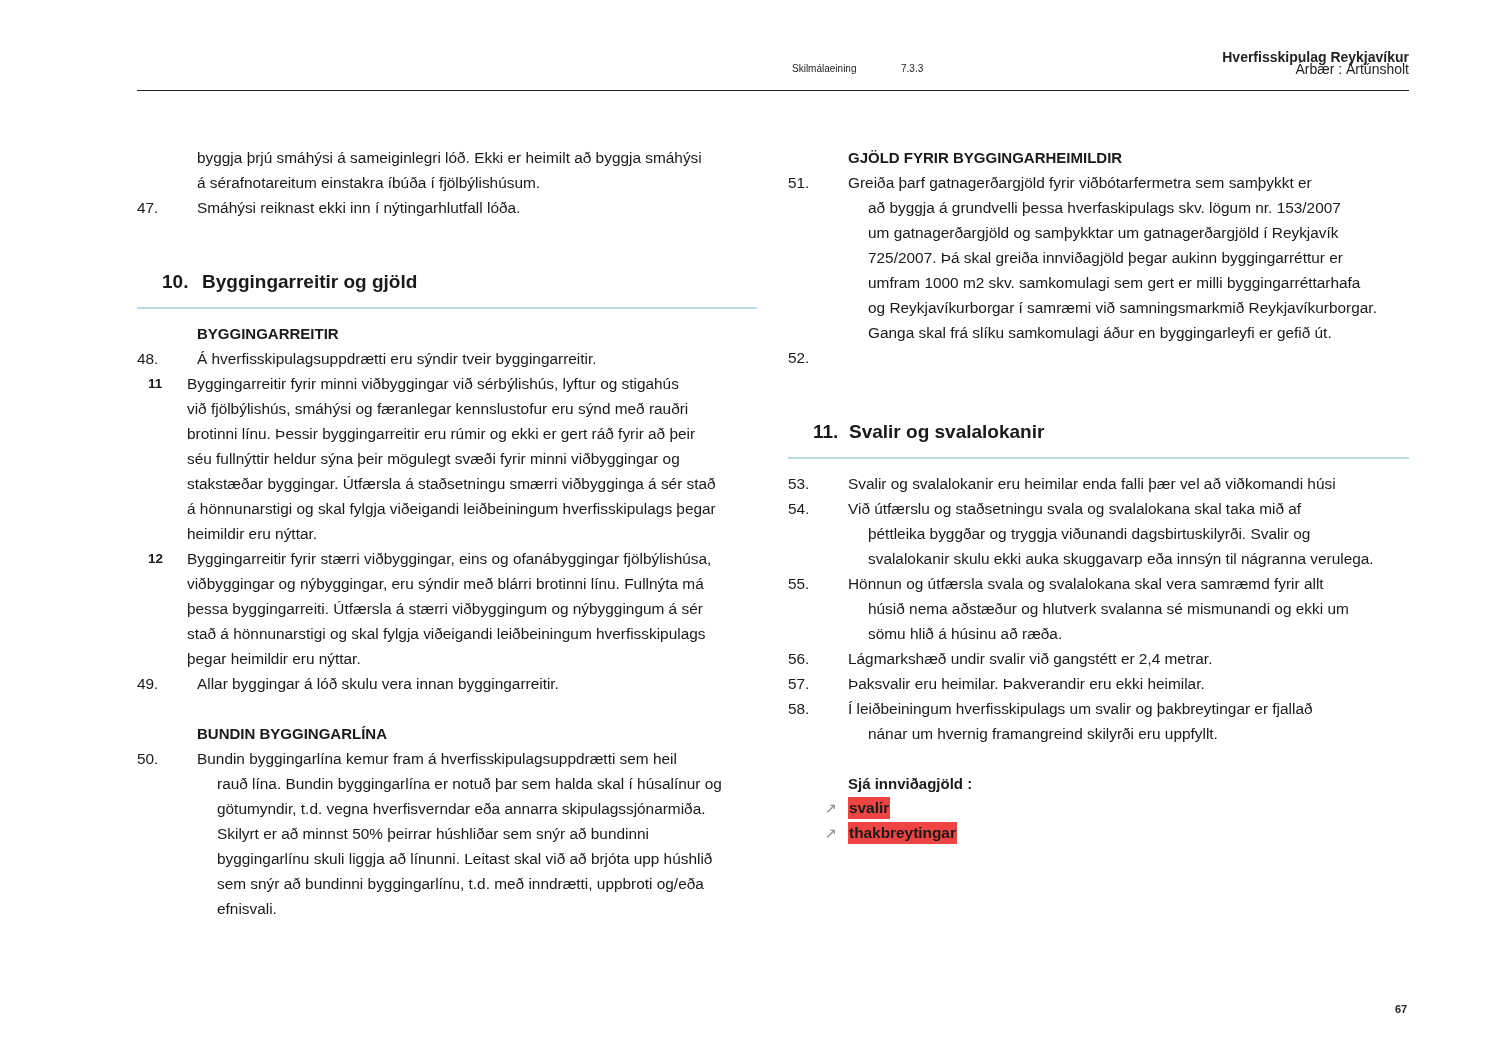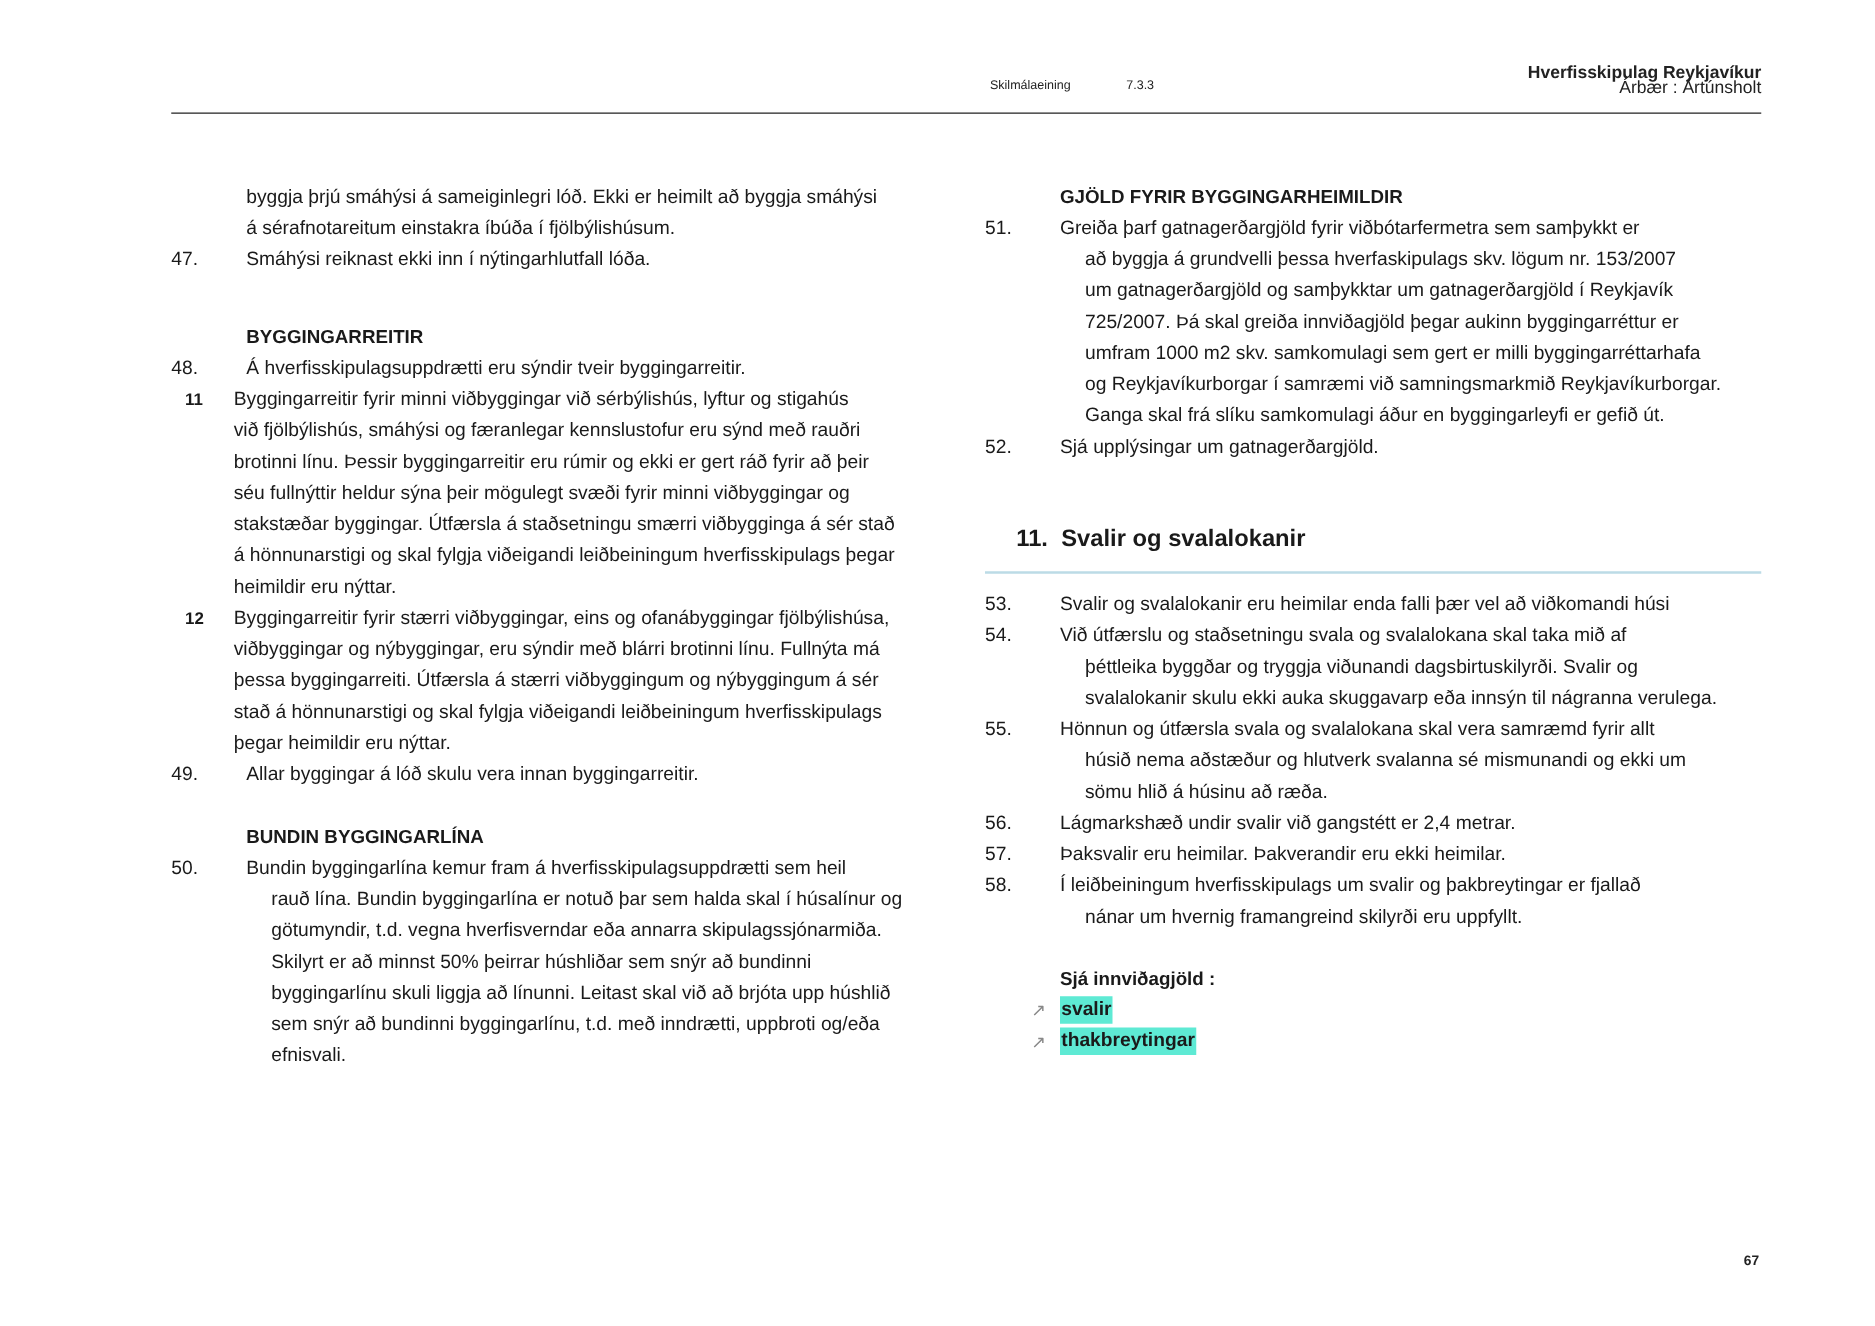--- a/index.html
+++ b/index.html
@@ -122,21 +122,21 @@
     top: 0;
     color: #888;
     font-size: 14px;
   }
   .link-text {
     position: absolute;
     left: 60px;
     top: 1px;
     line-height: 22px;
     font-weight: bold;
-    background: #5eead4;
+    background: #ef4444;
     padding: 0 1px;
     color: #1a1a1a;
     text-decoration: none;
     cursor: pointer;
   }
   .page-number {
     position: absolute;
     left: 1395px;
     top: 1003px;
     font-size: 11px;
@@ -163,20 +163,24 @@
   <div class="line">
       <span class="txt ind-a">á sérafnotareitum einstakra íbúða í fjölbýlishúsum.</span>
     </div>
 
   <div class="line">
     <span class="num">47.</span>
     <span class="txt ind-a">Smáhýsi reiknast ekki inn í nýtingarhlutfall lóða.</span>
   </div>
 
   <div class="spacer-md"></div>
+  <div class="section-title">
+    <span class="sec-num">10.</span>
+    <span class="sec-text">Byggingarreitir og gjöld</span>
+  </div>
 
   <div class="line subhead">
       <span class="txt ind-a">BYGGINGARREITIR</span>
     </div>
 
   <div class="line">
     <span class="num">48.</span>
     <span class="txt ind-a">Á hverfisskipulagsuppdrætti eru sýndir tveir byggingarreitir.</span>
   </div>
 
@@ -285,21 +289,20 @@
     <div class="line">
         <span class="txt ind-b">og Reykjavíkurborgar í samræmi við samningsmarkmið Reykjavíkurborgar.</span>
       </div>
     <div class="line">
         <span class="txt ind-b">Ganga skal frá slíku samkomulagi áður en byggingarleyfi er gefið út.</span>
       </div>
   </div>
 
   <div class="line">
     <span class="num">52.</span>
-    <span class="txt ind-a">Sjá upplýsingar um gatnagerðargjöld.</span>
   </div>
 
   <div class="spacer-md"></div>
   <div class="section-title right">
     <span class="sec-num">11.</span>
     <span class="sec-text">Svalir og svalalokanir</span>
   </div>
 
   <div>
     <div class="line">

